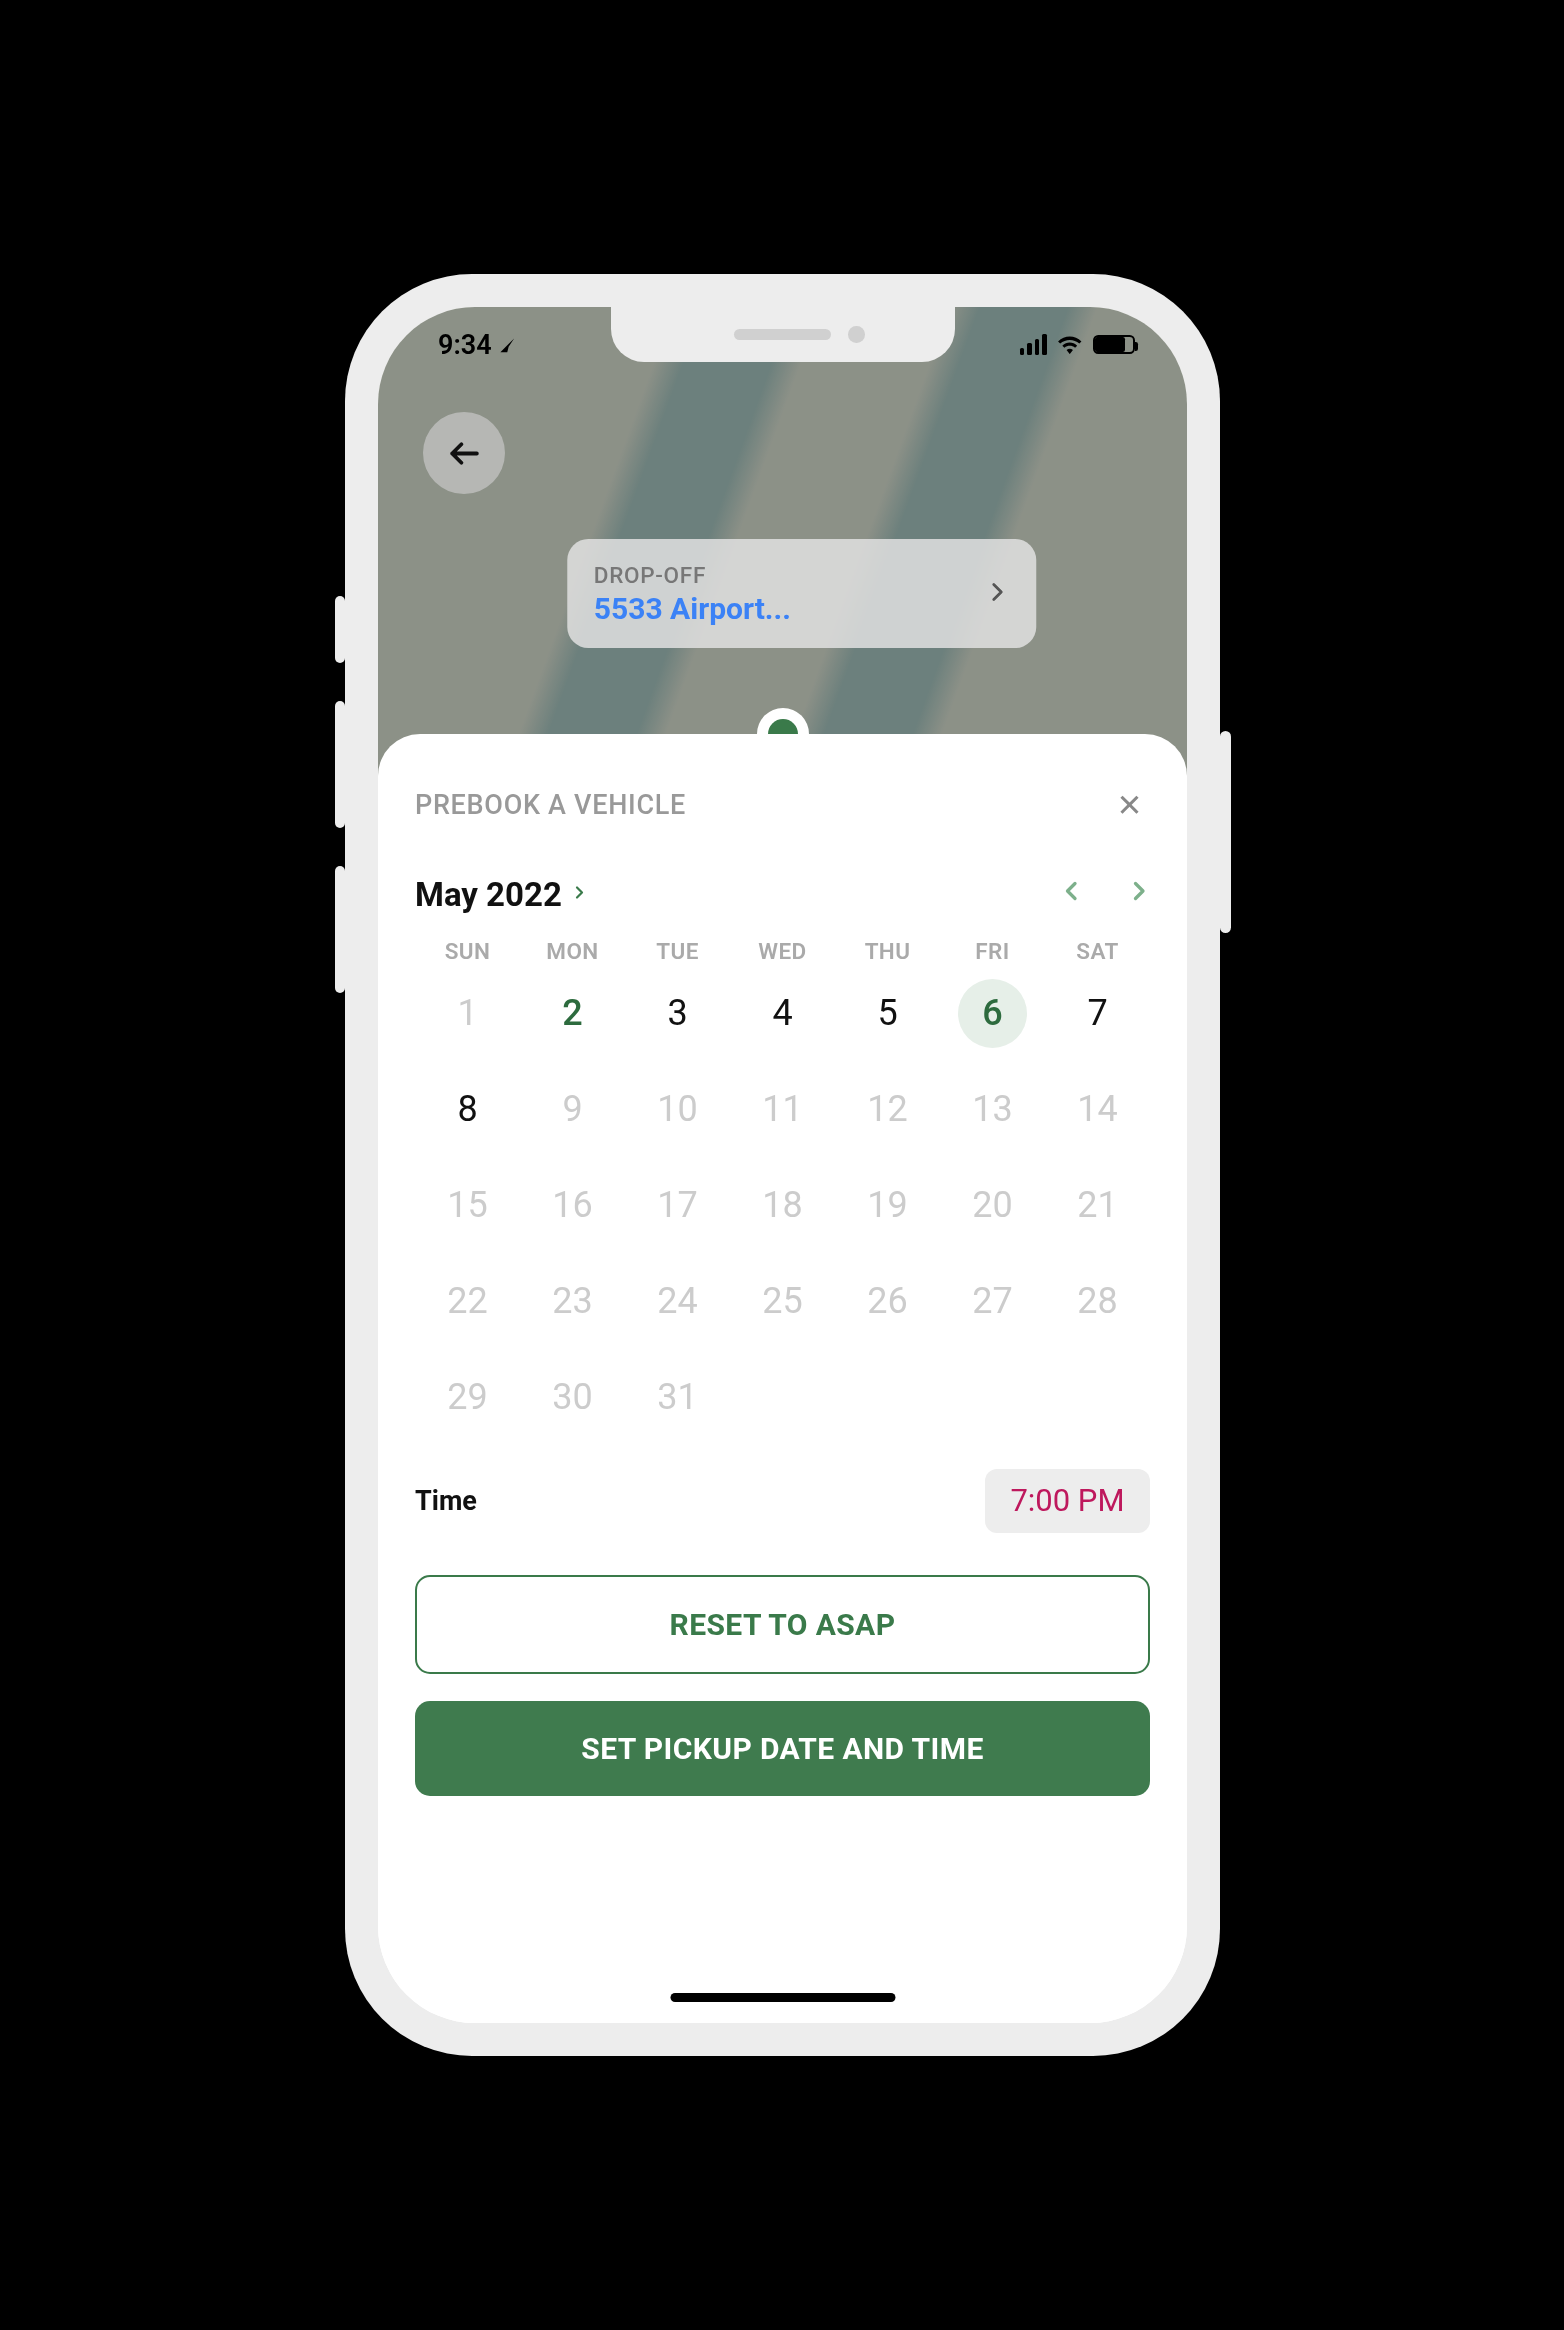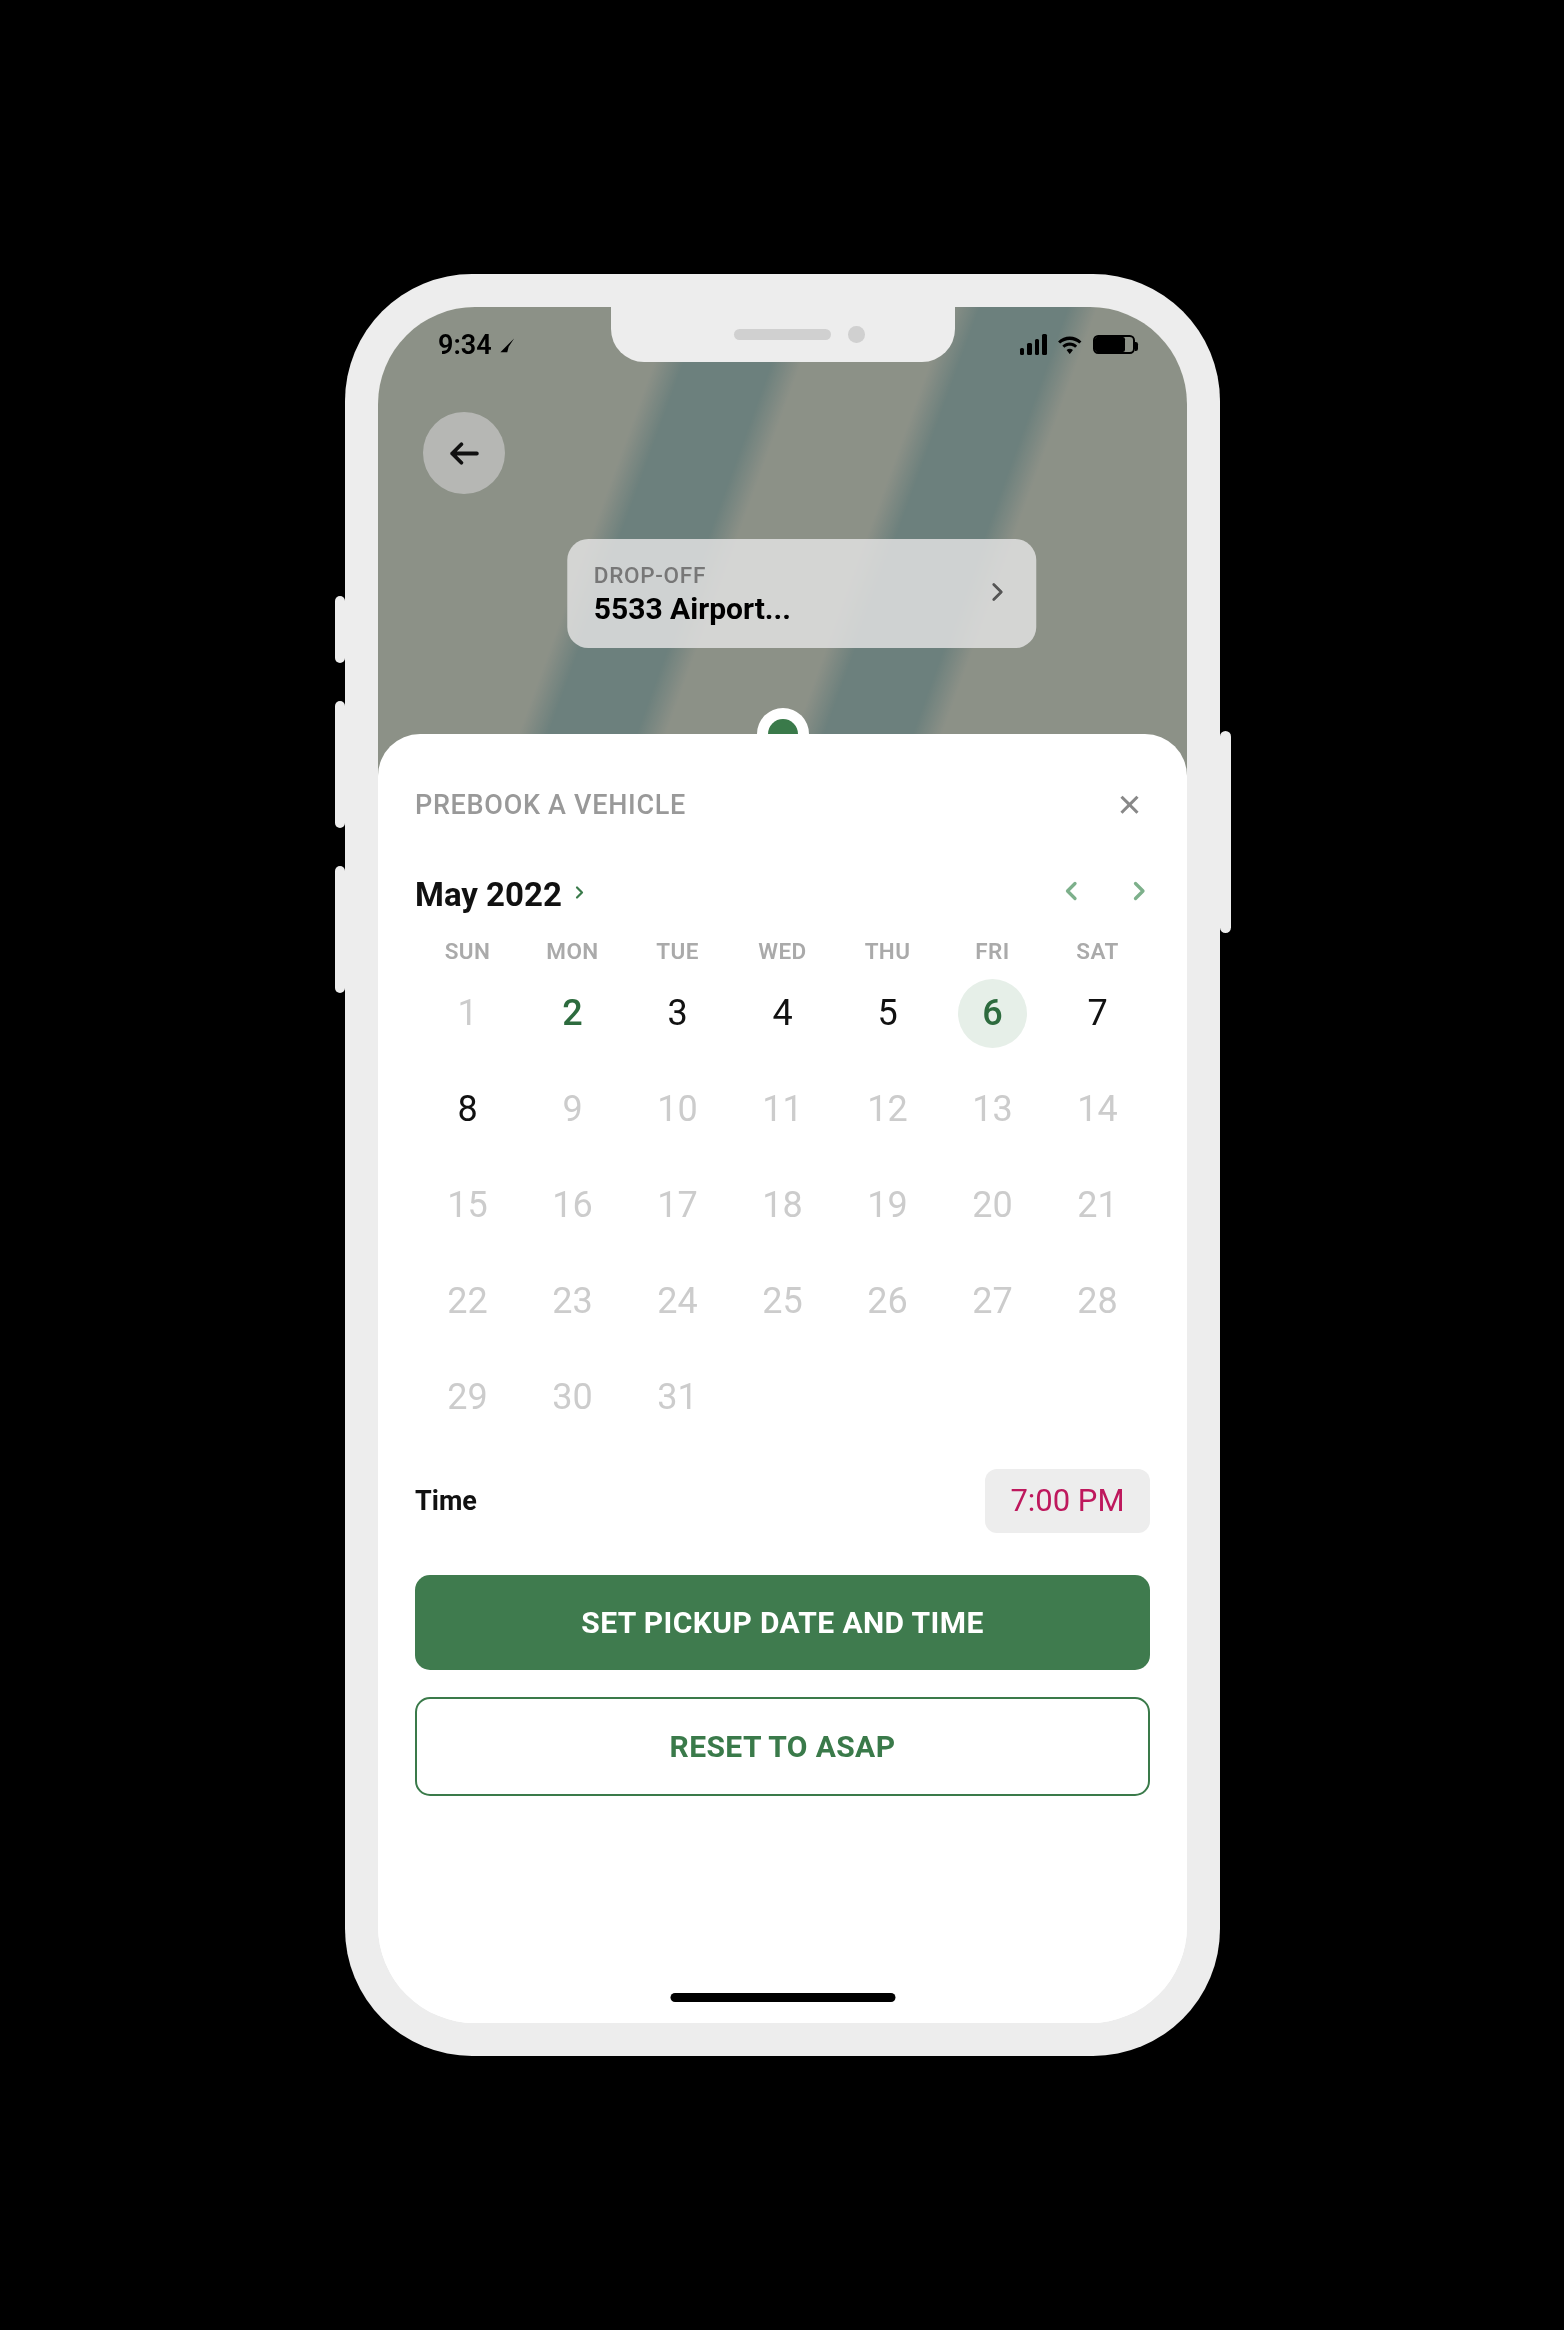--- a/index.html
+++ b/index.html
@@ -120,21 +120,21 @@
       border-radius:21px;
       padding: 22.5px 27px;
       width: 469px;
       z-index:20;
       display:flex;
       align-items:center;
       justify-content:space-between;
     }
     .dropoff-text { flex:1; }
     .dropoff-label { font-size:22.5px; color:#777; letter-spacing:0.7px; font-weight:500; }
-    .dropoff-addr { font-size:30px; color:#000000; font-weight:700; margin-top:3px; }
+    .dropoff-addr { font-size:30px; color:#3b82f6; font-weight:700; margin-top:3px; }
     .marker-dot {
       position:absolute;
       top:401px; left:50%;
       transform: translateX(-50%);
       width:52px; height:52px;
       background:#fff;
       border-radius:50%;
       display:flex; align-items:center; justify-content:center;
       z-index:15;
     }
@@ -381,20 +381,20 @@
             <div class="cal-day">30</div>
             <div class="cal-day">31</div>
           </div>
       </div>
 
       <div class="time-row">
         <div class="time-label">Time</div>
         <div class="time-value">7:00 PM</div>
       </div>
 
+      <div class="btn btn-outline">RESET TO ASAP</div>
       <div class="btn btn-solid">SET PICKUP DATE AND TIME</div>
-      <div class="btn btn-outline">RESET TO ASAP</div>
     </div>
 
     <div class="home-indicator"></div>
   </div>
 </div>
 
 
 </body></html>

